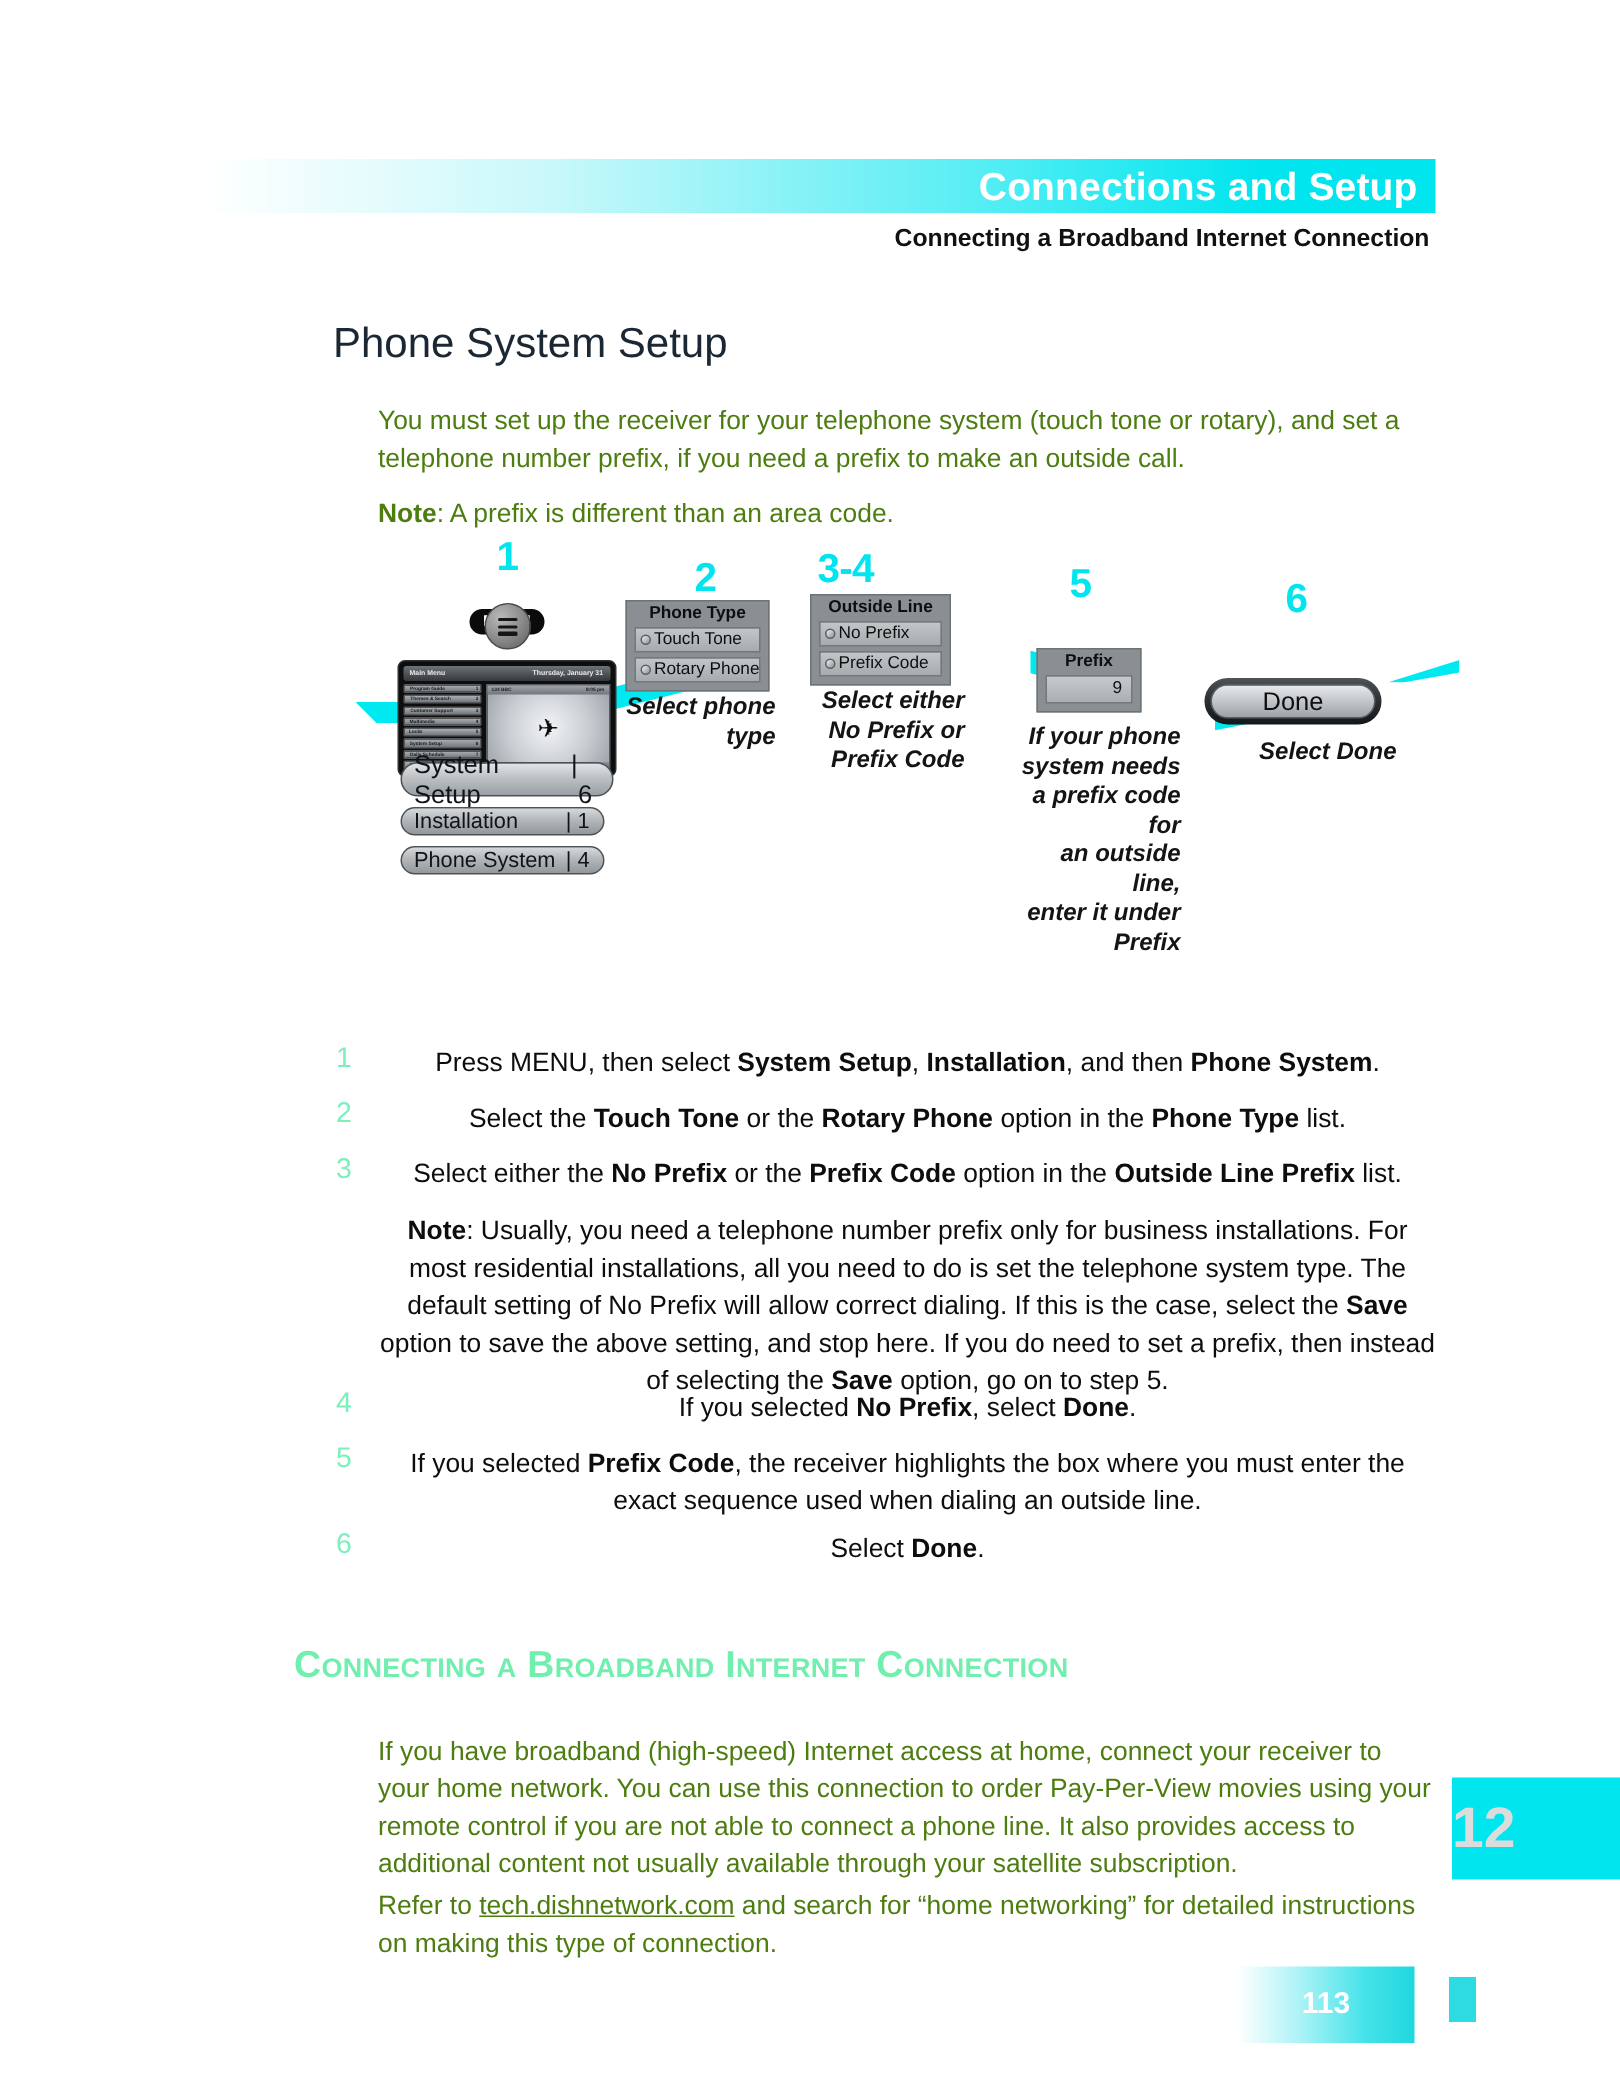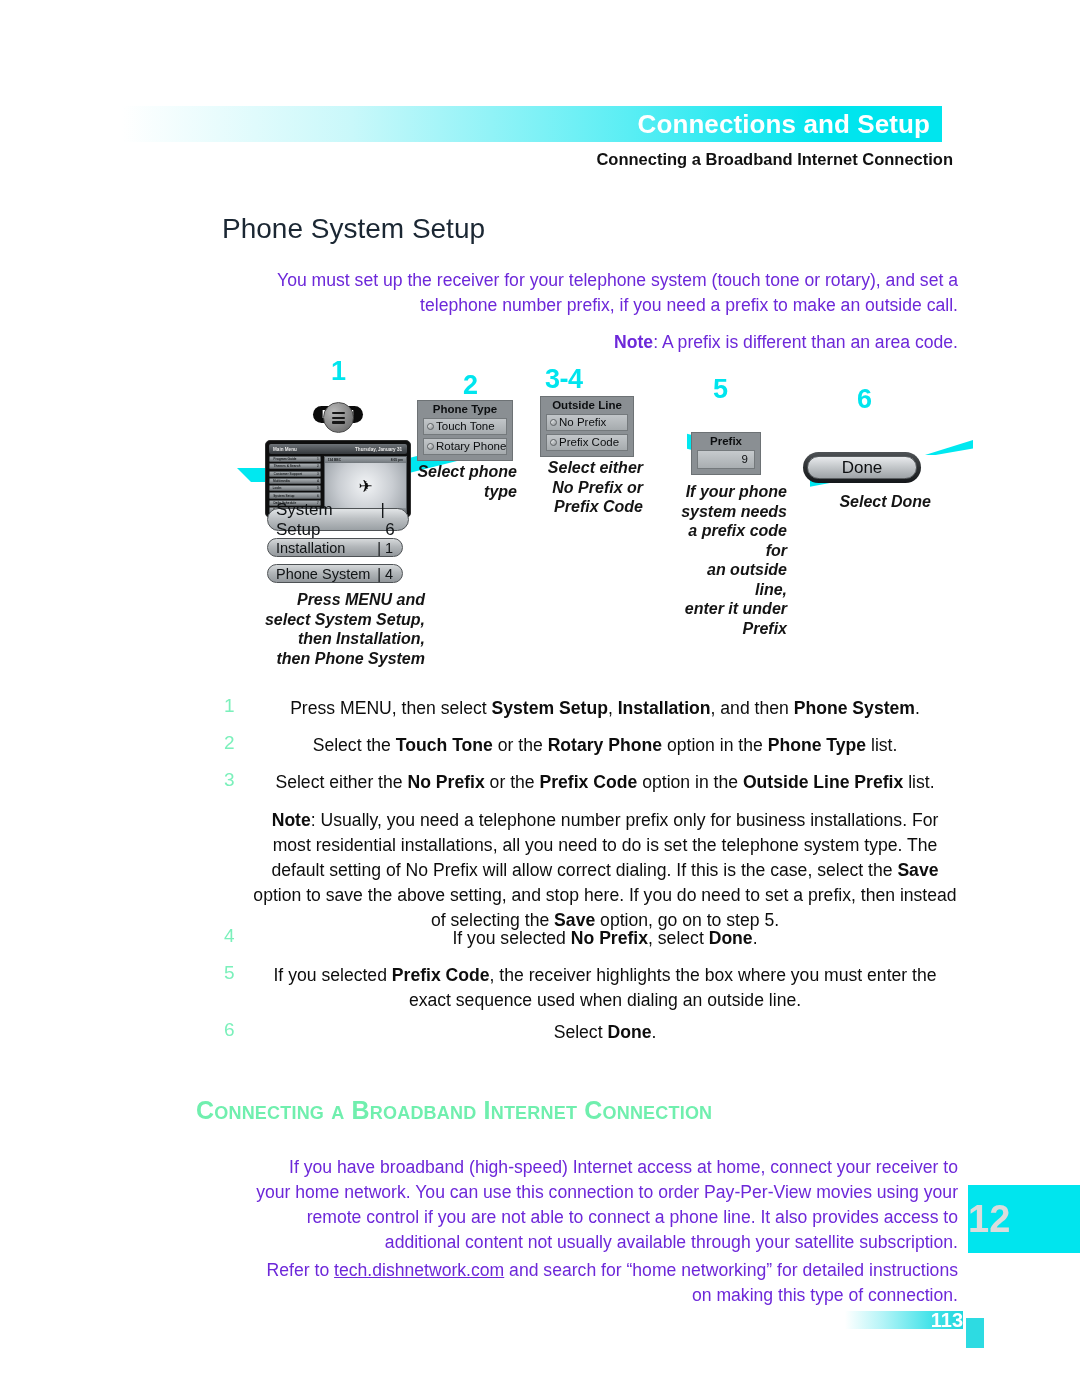--- a/index.html
+++ b/index.html
@@ -12,21 +12,21 @@
     height: 1397px;
     position: relative;
     font-family: "Liberation Sans", sans-serif;
     color: #000000;
     overflow: hidden;
   }
 
   
   .header-bar {
     position: absolute;
-    left: 122px;
+    left: 137px;
     top: 106px;
     width: 820px;
     height: 36px;
     background: linear-gradient(to right, #ffffff 0%, #c9f8fa 28%, #59eef4 62%, #00e5ee 86%, #00e5ee 100%);
   }
   .header-title {
     position: absolute;
     right: 12px;
     top: 3px;
     font-size: 26px;
@@ -52,22 +52,21 @@
     left: 222px;
     top: 213px;
     font-size: 28px;
     font-weight: normal;
     color: #1b2733;
   }
   .para {
     position: absolute;
     font-size: 17.6px;
     line-height: 25px;
-    color: #6d28d9;
-    text-align: right;
+    color: #4d7c0f;
   }
   .para b { font-weight: bold; }
 
   #intro-para { left: 252px; top: 268px; width: 706px; }
   #note-para  { left: 252px; top: 330px; width: 706px; }
 
   
   .diagram {
     position: absolute;
     left: 235px;
@@ -344,28 +343,28 @@
   }
   .chapter-tab span {
     font-size: 38px;
     font-weight: bold;
     color: #dcdcdc;
   }
 
   
   .pagenum-bar {
     position: absolute;
-    left: 845px;
+    left: 825px;
     top: 1311px;
     width: 118px;
-    height: 18px;
+    height: 51px;
     background: linear-gradient(to right, #ffffff 0%, #b4f4f7 32%, #45e3e9 72%, #20d7de 100%);
     display: flex;
     align-items: center;
-    justify-content: flex-end;
+    justify-content: center;
   }
   .pagenum-bar span {
     font-size: 20px;
     font-weight: bold;
     color: #ffffff;
   }
   .side-swatch {
     position: absolute;
     left: 966px;
     top: 1318px;
@@ -467,24 +466,20 @@
   </div>
   <div class="pillbtn" style="left:32px; top:180px; width:136px;">
     <span>Installation</span>
     <span class="num">|&nbsp;<span>1</span></span>
   </div>
   <div class="pillbtn" style="left:32px; top:206px; width:136px;">
     <span>Phone System</span>
     <span class="num">|&nbsp;<span>4</span></span>
   </div>
 
-  <div class="caption" style="left:20px; top:232px; width:170px; white-space:pre-line;">Press MENU and
-select System Setup,
-then Installation,
-then Phone System</div>
 
   <div class="stepnum" style="left:228px; top:12px;">2</div>
   <div class="dlg" style="left:182px; top:42px; width:96px;">
     <div class="dlg-title">Phone Type</div>
     <div class="dlg-row">
       <span class="radio"></span>
       <span>Touch Tone</span>
     </div>
     <div class="dlg-row">
       <span class="radio"></span>

